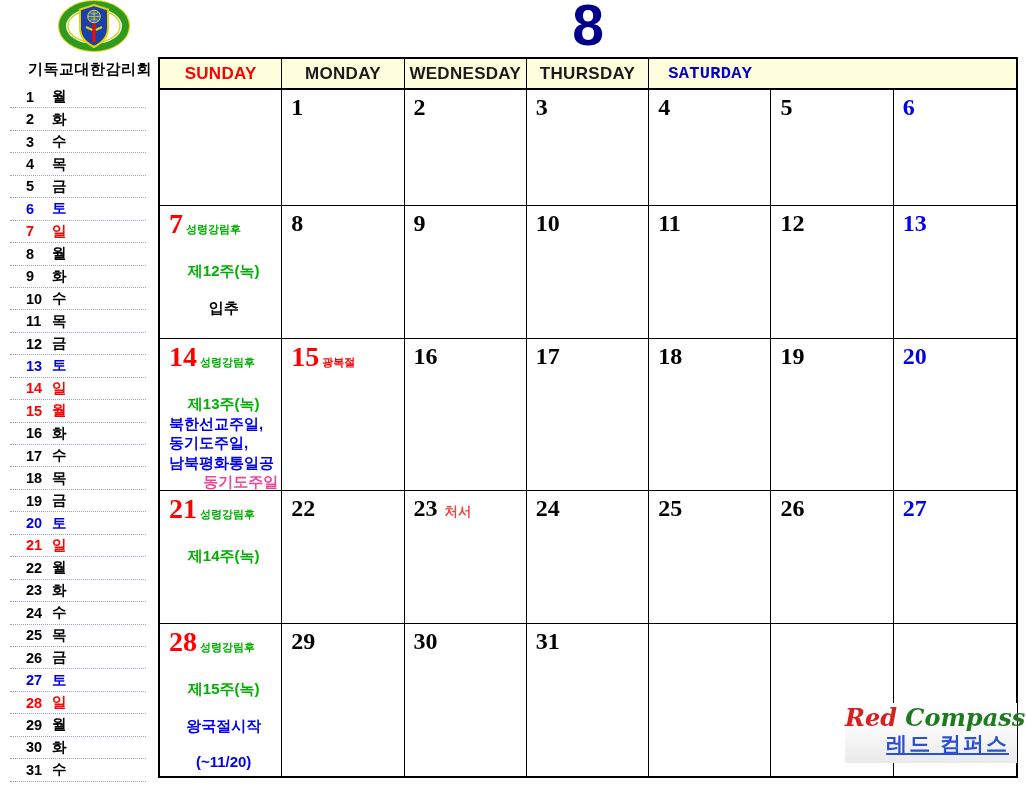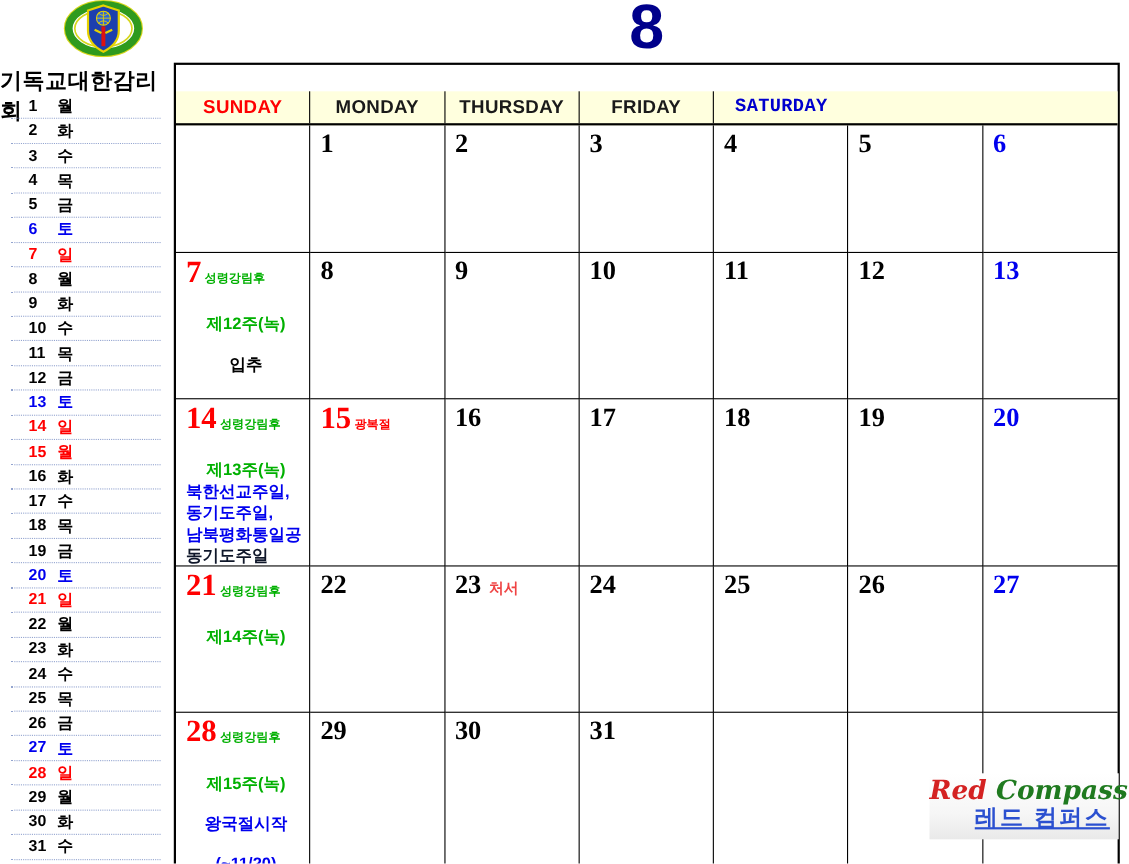--- a/index.html
+++ b/index.html
@@ -9,21 +9,21 @@
   }
 
   
   .emblem{position:absolute;left:56px;top:0px;width:76px;height:52px;}
   .month-title{
     position:absolute;left:158px;top:-4px;width:860px;height:58px;
     text-align:center;font-size:57px;font-weight:bold;line-height:58px;
   }
   .org-name{
     position:absolute;left:0px;top:60px;width:152px;
-    text-align:left;font-size:20px;font-weight:bold;color:#000;
+    text-align:right;font-size:15px;font-weight:bold;color:#000;
     letter-spacing:0.5px;
   }
 
   
   .sidebar{position:absolute;left:10px;top:86px;width:136px;}
   .side-row{
     height:22.45px;box-sizing:border-box;
     border-bottom:1px dotted #93a4cf;
     display:flex;align-items:center;
     font-weight:bold;font-size:14.5px;padding-left:16px;
@@ -31,21 +31,21 @@
   .side-num{display:inline-block;width:26px;}
   .side-day{display:inline-block;}
 
   
   .cal{
     position:absolute;left:158px;top:57px;width:860px;
     border:2px solid #000;box-sizing:border-box;background:#fff;
   }
   .cal-header{
     display:grid;grid-template-columns:repeat(7,1fr);
-    height:31px;border-bottom:2px solid #000;box-sizing:border-box;margin-top:24px;
+    height:31px;border-bottom:2px solid #000;box-sizing:border-box;
   }
   .hcell{
     border-right:1px solid #000;box-sizing:border-box;
     display:flex;align-items:center;justify-content:center;
     font-size:17px;font-weight:bold;letter-spacing:0.3px;
   }
   .hcell:last-child{border-right:none;font-family:Liberation Mono, monospace;}
   .week{display:grid;grid-template-columns:repeat(7,1fr);}
   .w0{height:116px;} .w1{height:133px;} .w2{height:152px;} .w3{height:133px;} .w4{height:152px;}
   .cell{
@@ -226,22 +226,22 @@
     <div class="side-row" style="color: rgb(0, 0, 0);">
       <span class="side-num">31</span>
       <span class="side-day">수</span>
     </div>
   </div>
 
 <div class="cal">
   <div class="cal-header" id="cal-header" style="background: rgb(255, 255, 222);">
       <div class="hcell" style="color: rgb(255, 0, 0);">SUNDAY</div>
       <div class="hcell" style="color: rgb(26, 26, 26);">MONDAY</div>
+      <div class="hcell" style="color: rgb(26, 26, 26);">WEDNESDAY</div>
       <div class="hcell" style="color: rgb(26, 26, 26);">THURSDAY</div>
-      <div class="hcell" style="color: rgb(26, 26, 26);">FRIDAY</div>
       <div class="hcell" style="color: rgb(0, 0, 205);">SATURDAY</div>
     </div>
   <div id="cal-body">
       <div class="week w0">
         <div class="cell"></div>
         <div class="cell">
           <div class="cell-head">
             <span class="daynum" style="color: rgb(0, 0, 0);">1</span>
           </div>
         </div>
@@ -314,21 +314,21 @@
       <div class="week w2">
         <div class="cell">
           <div class="cell-head">
             <span class="daynum big" style="color: rgb(255, 0, 0);">14</span>
             <span class="daylabel" style="color: rgb(0, 176, 0);">성령강림후</span>
           </div>
           <div class="cell-line spaced" style="color: rgb(0, 176, 0);">제13주(녹)</div>
           <div class="cell-line" style="color: rgb(0, 0, 238);">북한선교주일,</div>
           <div class="cell-line" style="color: rgb(0, 0, 238);">동기도주일,</div>
           <div class="cell-line" style="color: rgb(0, 0, 238);">남북평화통일공</div>
-          <div class="cell-line" style="color: #0f172a;">동기도주일</div>
+          <div class="cell-line" style="color: #ec4899; text-align: right;">동기도주일</div>
         </div>
         <div class="cell">
           <div class="cell-head">
             <span class="daynum big" style="color: rgb(255, 0, 0);">15</span>
             <span class="daylabel" style="color: rgb(255, 0, 0);">광복절</span>
           </div>
         </div>
         <div class="cell">
           <div class="cell-head">
             <span class="daynum" style="color: rgb(0, 0, 0);">16</span>

